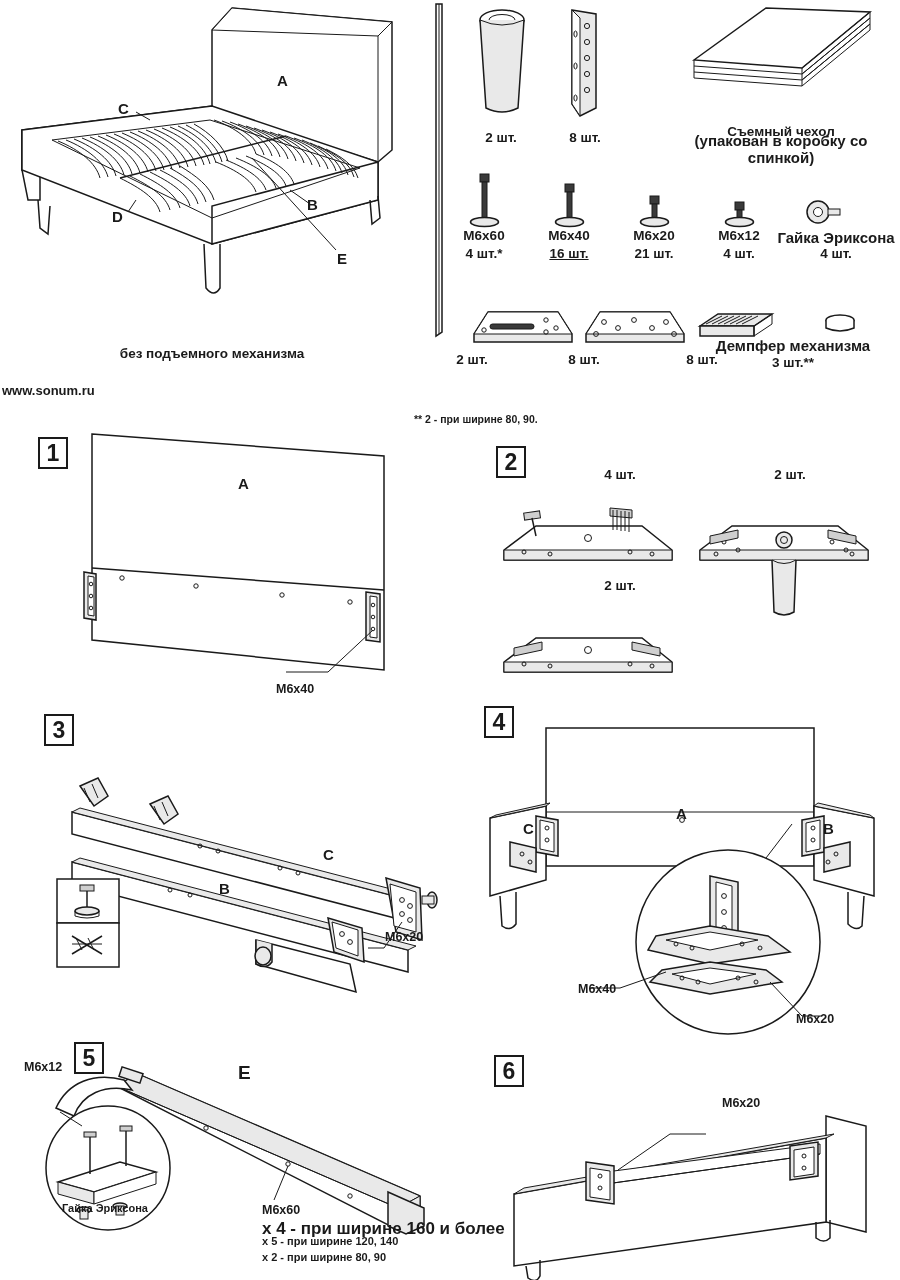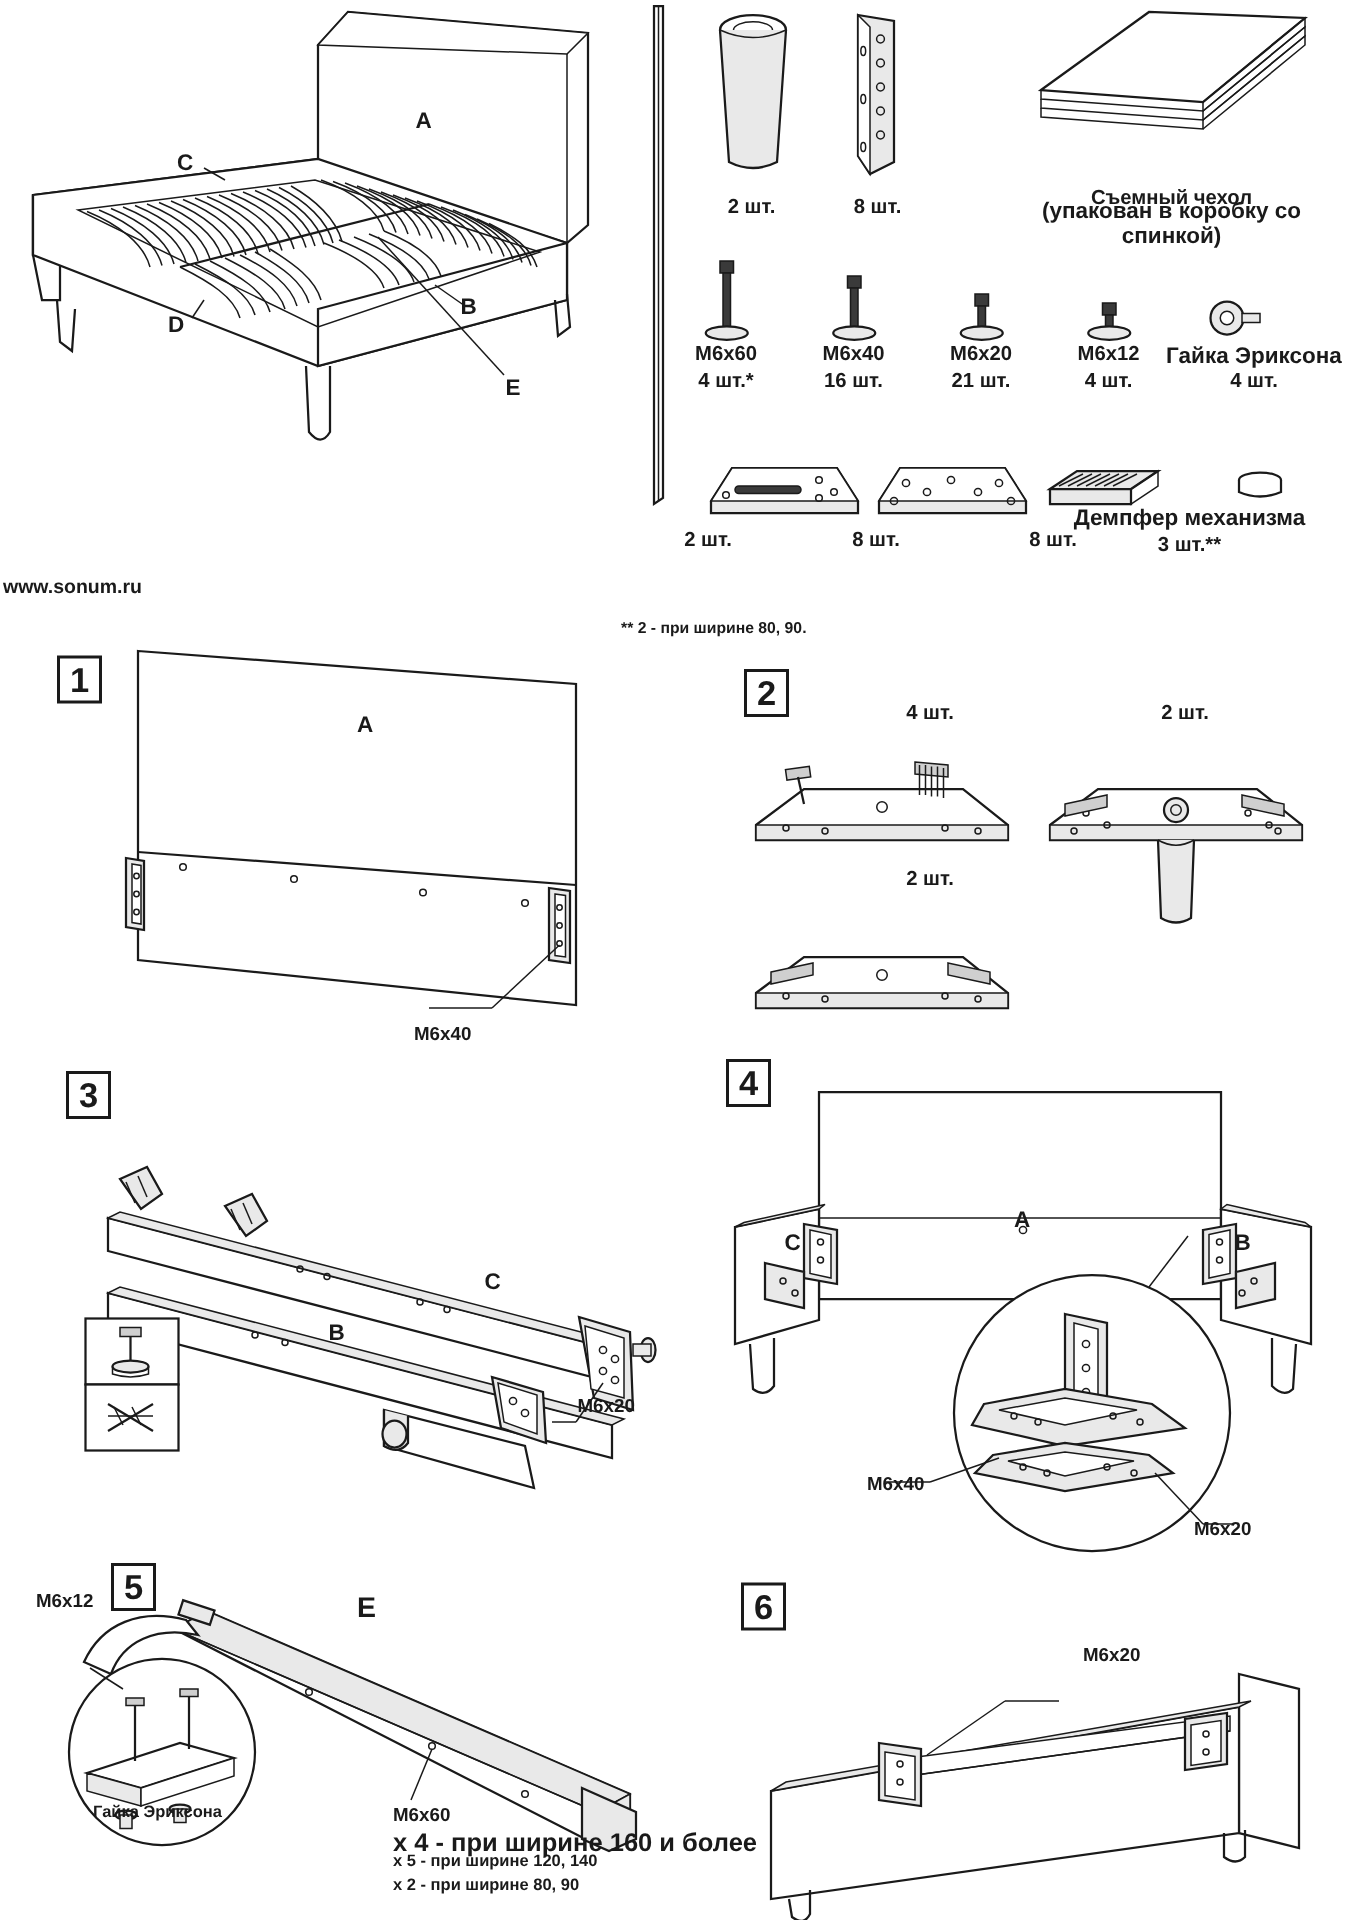--- a/index.html
+++ b/index.html
@@ -148,20 +148,21 @@
 
     <line class="ln s1" x1="128" y1="212" x2="136" y2="200"></line>
   </svg>
 
   <div class="letter" style="left:277px; top:72px;">A</div>
   <div class="letter" style="left:118px; top:100px;">C</div>
   <div class="letter" style="left:307px; top:196px;">B</div>
   <div class="letter" style="left:112px; top:208px;">D</div>
   <div class="letter" style="left:337px; top:250px;">E</div>
 
+  <div class="title" style="left:2px; top:345px;">без подъемного механизма</div>
   <div class="url" style="left:2px; top:383px;">www.sonum.ru</div>
 
   <svg width="20" height="340" style="left:432px; top:2px;">
     <polygon class="ln s15 fillw" points="4,2 10,2 10,330 4,334"></polygon>
     <line class="ln s1" x1="7" y1="2" x2="7" y2="332"></line>
   </svg>
 
   <svg width="70" height="120" style="left:470px; top:4px;">
     <ellipse class="ln s15 fillw" cx="32" cy="16" rx="22" ry="10"></ellipse>
     <ellipse class="ln s1 fillw" cx="32" cy="16" rx="13" ry="5.5"></ellipse>
@@ -228,21 +229,21 @@
       <circle class="ln s15 fillg" cx="356" cy="44" r="11"></circle>
       <circle class="ln s1 fillw" cx="356" cy="44" r="4.5"></circle>
       <rect class="ln s1 fillg" x="366" y="41" width="12" height="6"></rect>
     </g>
   </svg>
 
   <div class="pl" style="left:448px; top:228px; width:72px;">M6x60</div>
   <div class="pl" style="left:448px; top:246px; width:72px;">4 шт.*</div>
 
   <div class="pl" style="left:533px; top:228px; width:72px;">M6x40</div>
-  <div class="pl" style="left:533px; top:246px; width:72px;">16 шт.</div>
+  <div class="pl" style="left:533px; top:246px; width:72px;text-decoration:underline;">16 шт.</div>
 
   <div class="pl" style="left:618px; top:228px; width:72px;">M6x20</div>
   <div class="pl" style="left:618px; top:246px; width:72px;">21 шт.</div>
 
   <div class="pl" style="left:703px; top:228px; width:72px;">M6x12</div>
   <div class="pl" style="left:703px; top:246px; width:72px;">4 шт.</div>
 
   <div class="pl small" style="left:776px; top:229px; width:120px;">Гайка Эриксона</div>
   <div class="pl" style="left:776px; top:246px; width:120px;">4 шт.</div>
 

